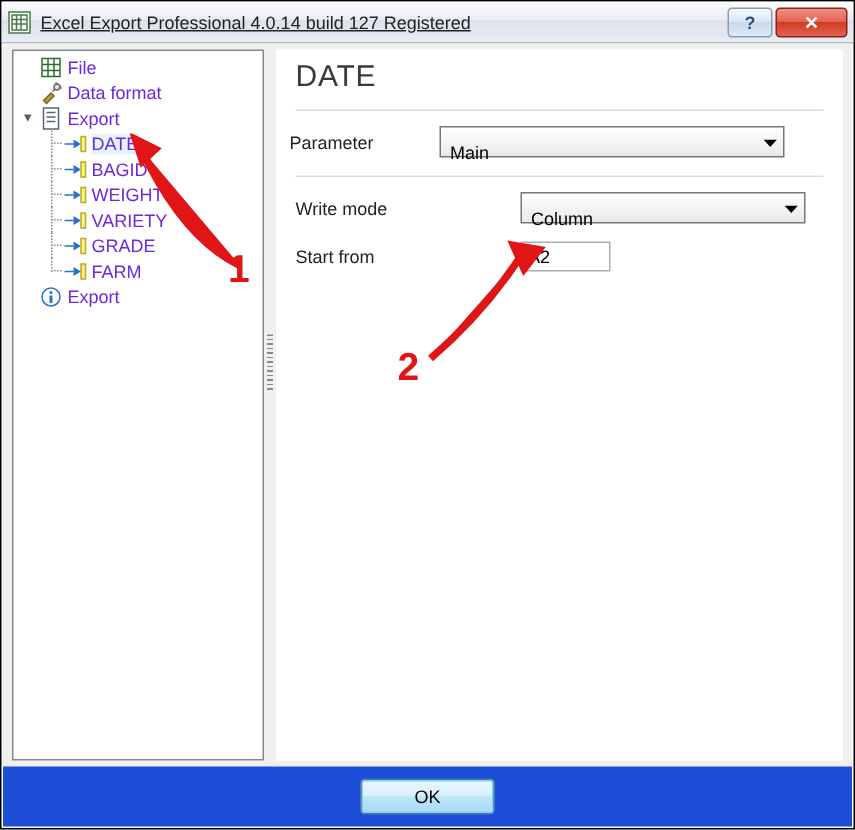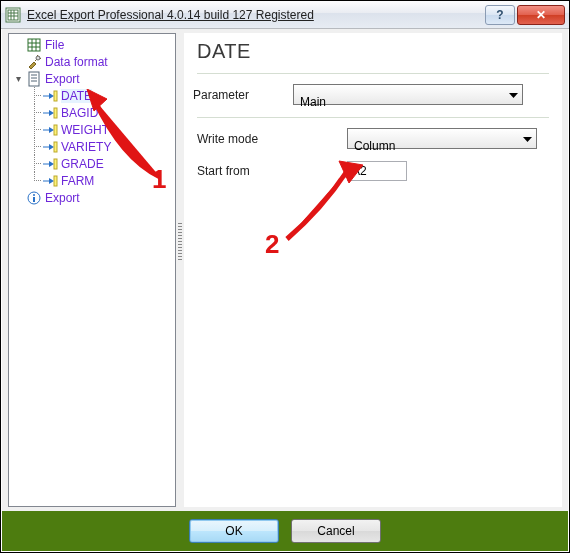--- a/index.html
+++ b/index.html
@@ -35,21 +35,21 @@
 
   .rightpane { position:absolute; top:4px; left:182px; right:6px; bottom:44px; background:#fff; border:1px solid #fff; padding: 6px 12px; }
   .rightpane h1 { font-family: Tahoma, 'Segoe UI', sans-serif; font-weight: normal; font-size: 20px; color:#3a3a3a; letter-spacing:0.5px; margin-bottom:10px; }
   .sep { height:1px; background:#d5ded2; margin: 2px 0 10px 0; }
   .form-row { display:flex; align-items:center; margin-bottom: 12px; }
   .form-row .flabel { width: 150px; color:#222; }
   .combo { flex:1; height:21px; border:1px solid #767676; background:linear-gradient(to bottom,#fff,#e9e9e9); display:flex; align-items:center; padding: 15px 4px 0 6px; position:relative; }
   .combo .arrow { position:absolute; right:4px; top:50%; transform:translateY(-50%); }
   .txt { width: 60px; height:20px; border:1px solid #abadb3; background:#fff; padding:1px 4px; color:#000; font-size:12px; }
 
-  .buttonbar { position:absolute; left:0; right:0; bottom:0; height:40px; display:flex; align-items:center; justify-content:center; gap:12px; background:#4d7c0f; }
+  .buttonbar { position:absolute; left:0; right:0; bottom:0; height:40px; display:flex; align-items:center; justify-content:center; gap:12px; background:#1d4ed8; }
   .dlgbtn { width:90px; height:24px; border:1px solid #707070; border-radius:3px; background:linear-gradient(to bottom,#f2f2f2,#e6e6e6 49%,#d9d9d9 50%,#e6e6e6); color:#000; text-align:center; line-height:22px; cursor:default; }
   .dlgbtn.focus { border:1px solid #3c7fb1; box-shadow: inset 0 0 0 1px #91c9ef; background:linear-gradient(to bottom,#eaf6fd,#d7effc 49%,#bde6fd 50%,#a7d9f5); }
 
   
   .anno { position:absolute; pointer-events:none; }
   .anno-num { font-family: Arial, sans-serif; font-size: 26px; font-weight:bold; color:#e01515; }
   .arrow-svg { position:absolute; }
   .arrow-svg path, .arrow-svg polygon { fill:#e01515; stroke:#e01515; }
 </style>
 </head>
@@ -230,21 +230,20 @@
 
     <div class="form-row">
       <span class="flabel">Start from</span>
       <input class="txt" type="text" value="A2" style="">
     </div>
 
   </div>
 
   <div class="buttonbar">
     <div class="dlgbtn focus"><span>OK</span></div>
-    <div class="dlgbtn"><span>Cancel</span></div>
   </div>
 
   <svg class="anno arrow-svg" style="left:80px; top:60px;" width="90" height="100">
     <path d="M78 88 Q40 70 12 10" stroke="#e01515" stroke-width="5" fill="none"></path>
     <polygon points="5,0 25,10 12,22" fill="#e01515"></polygon>
   </svg>
   <div class="anno anno-num" style="left:150px; top:135px;">1</div>
 
   <svg class="anno arrow-svg" style="left:275px; top:130px;" width="90" height="90">
     <path d="M10 80 Q45 50 70 12" stroke="#e01515" stroke-width="5" fill="none"></path>

